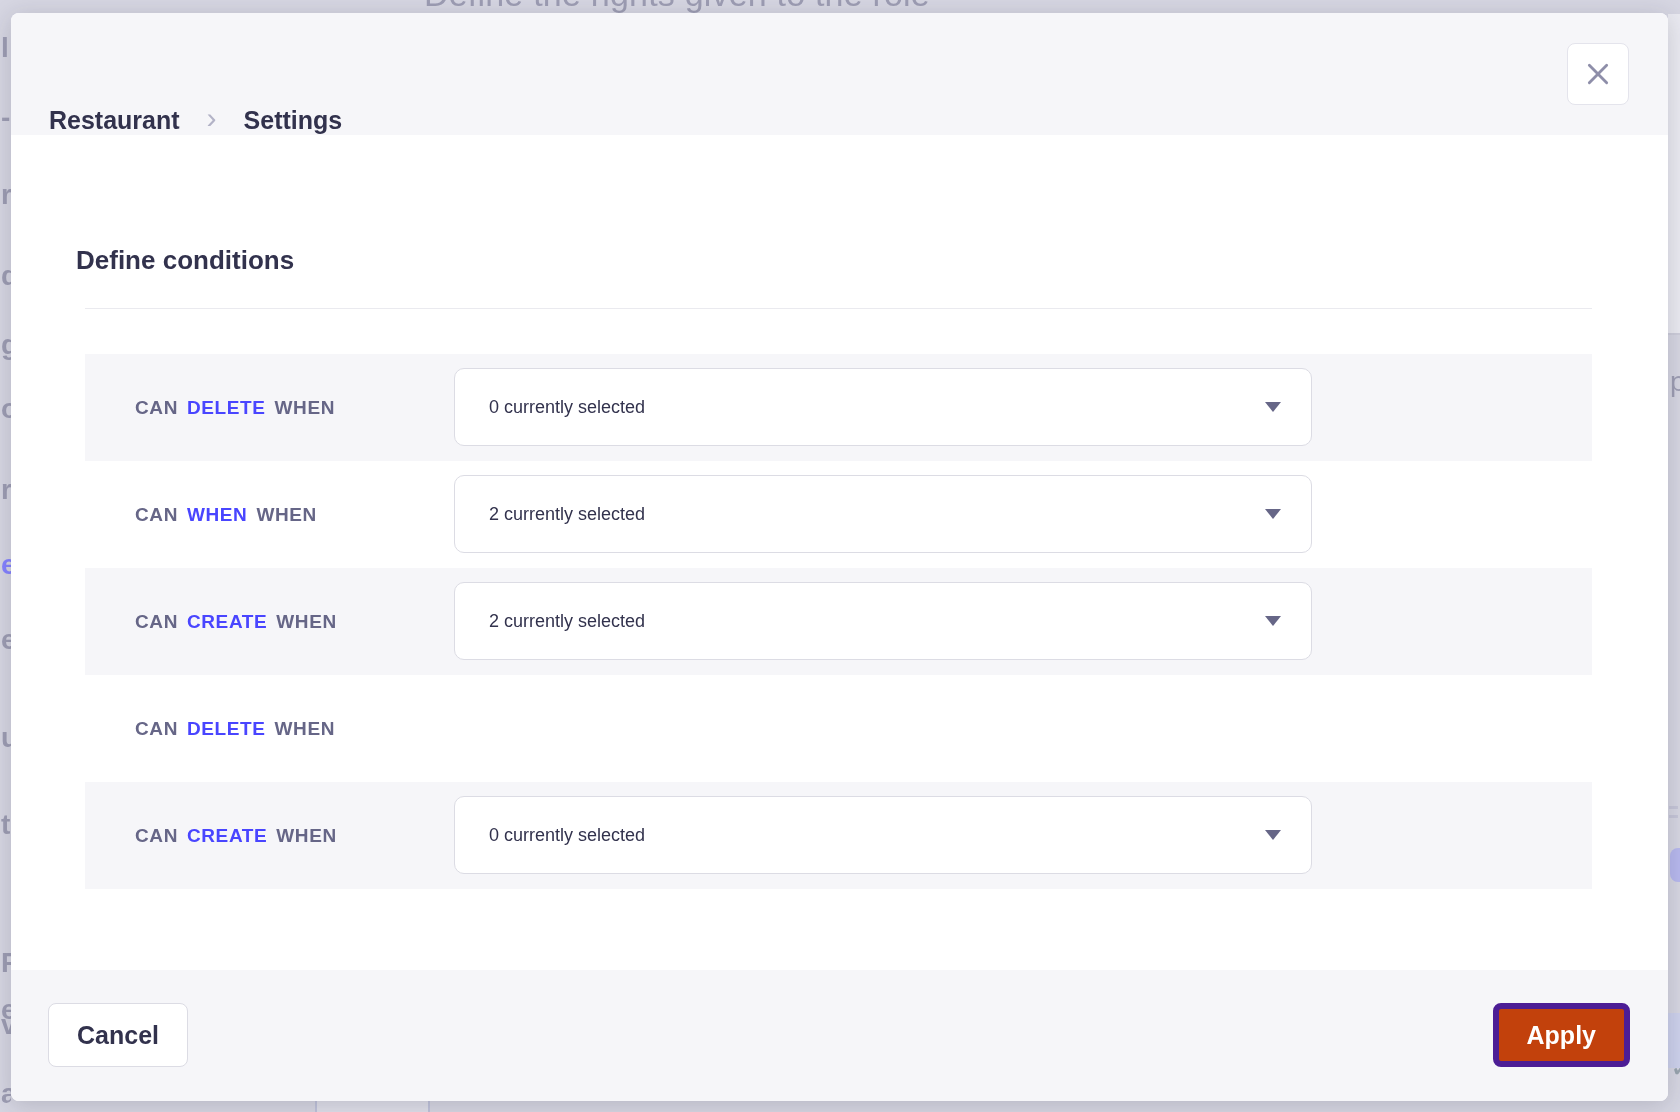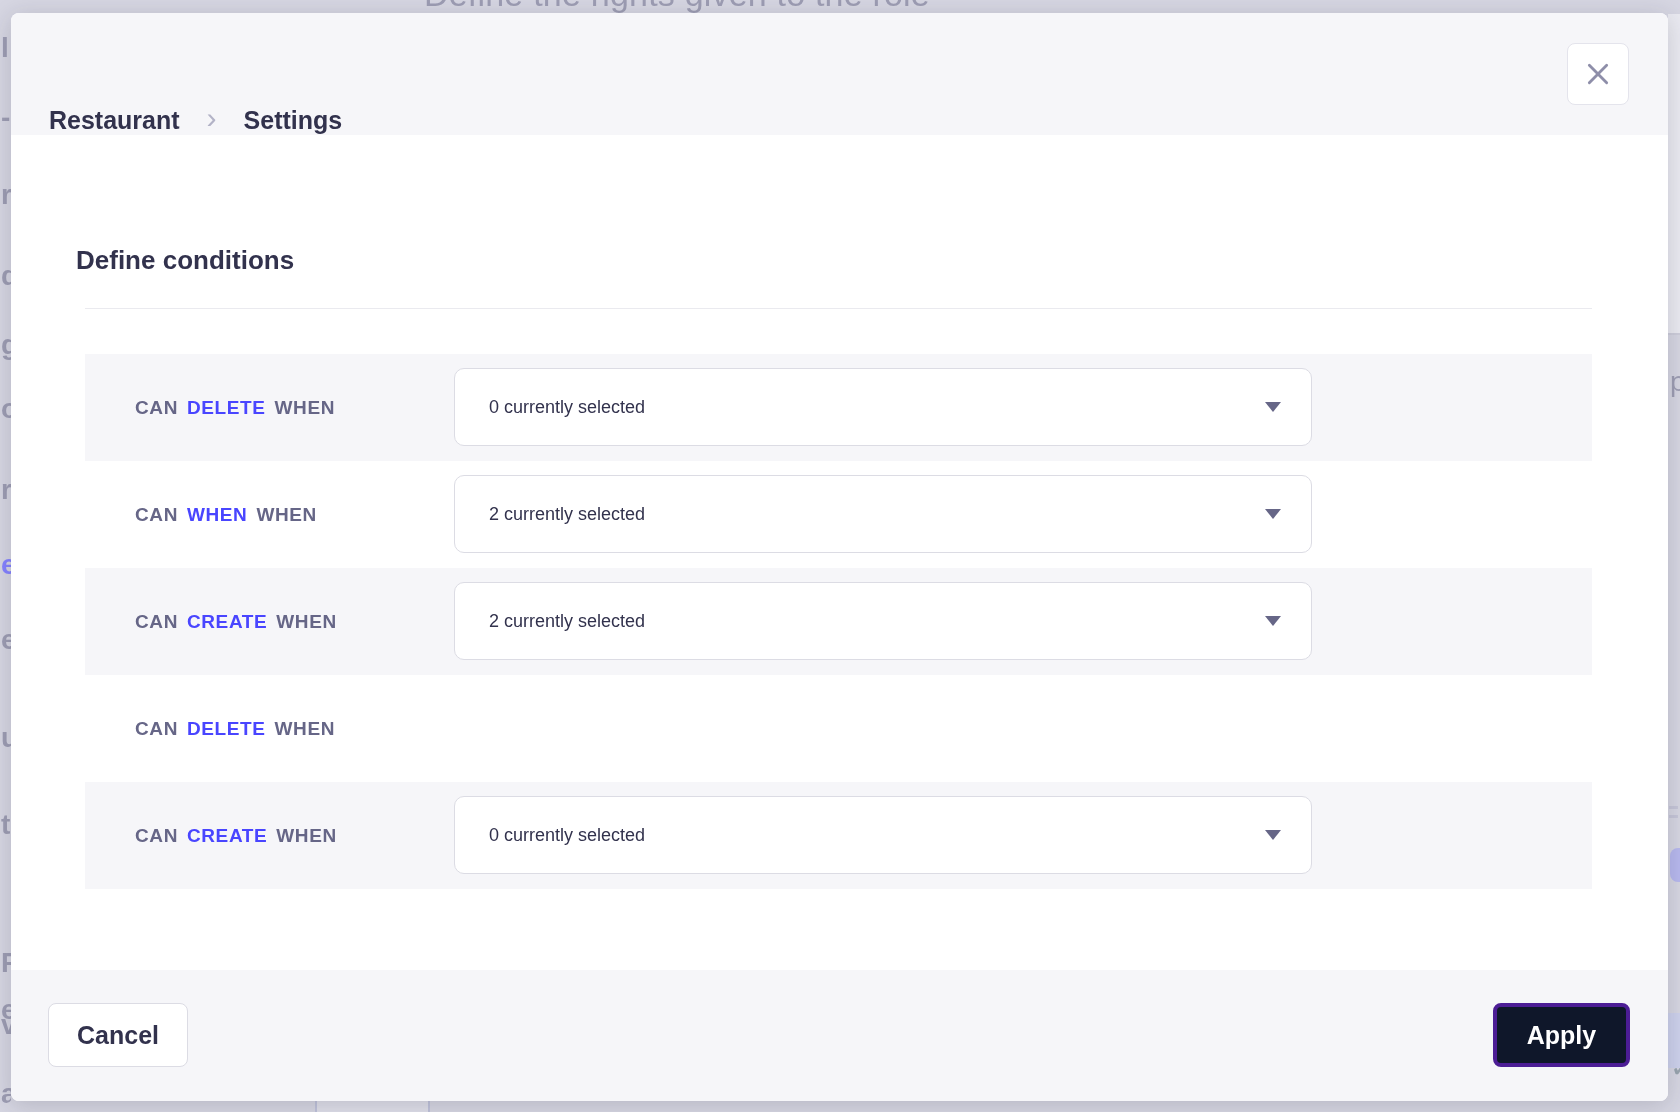--- a/index.html
+++ b/index.html
@@ -99,21 +99,21 @@
     position:absolute;top:33px;height:64px;min-width:137px;
     border-radius:8px;font-family:inherit;
     font-size:25px;font-weight:700;cursor:pointer;
     display:flex;align-items:center;justify-content:center;
     box-sizing:border-box;padding:8px 28px;
   }
   .btn-cancel{
     left:37px;background:#ffffff;border:1px solid #dcdce4;color:#32324d;
   }
   .btn-apply{
-    right:38px;background:#0f172a;border:4px solid #4c1d95;color:#ffffff;
+    right:38px;background:#c2410c;border:6px solid #4c1d95;color:#ffffff;
   }
 </style>
 </head>
 <body>
 
 <div class="stage">
 
   <div class="backdrop-top">
     <span class="behind-heading">Define the rights given to the role</span>
   </div>

